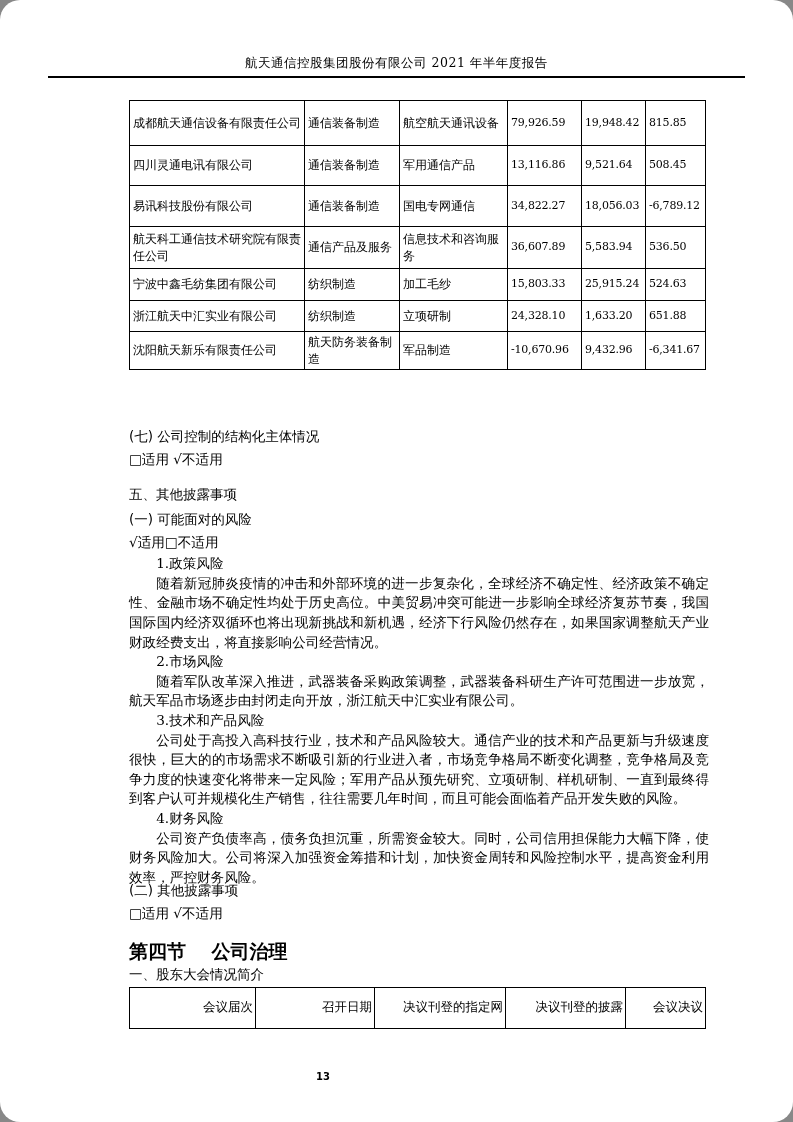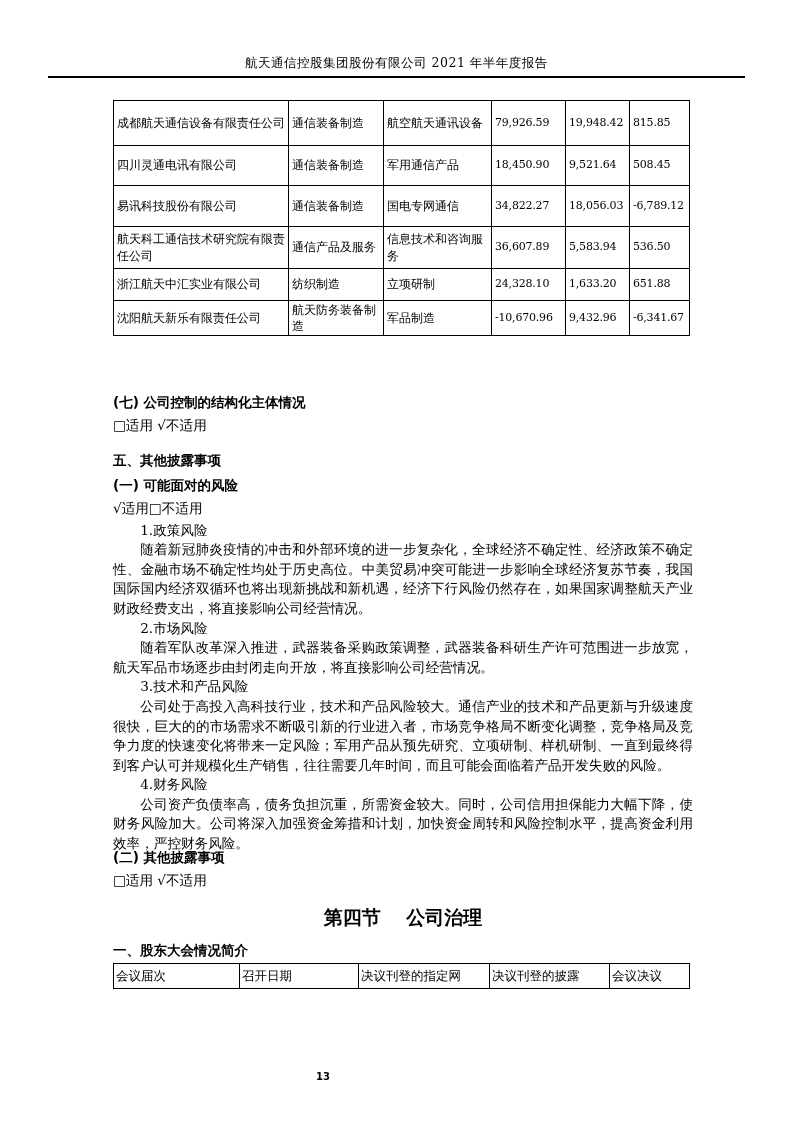--- a/index.html
+++ b/index.html
@@ -4,31 +4,32 @@
 <style>
   html,body { margin:0; padding:0; background:#888; }
   .page {
     position:relative;
     width:793px; height:1122px;
     margin:0 auto;
     background:#ffffff;
     color:#000;
     font-family:"DejaVu Serif","Liberation Serif",serif;
     overflow:hidden;
+    border-radius:20px;
   }
   .doc-header {
     position:absolute; top:55px; left:48px; width:697px;
     text-align:center; font-size:12.5px; line-height:15px;
     letter-spacing:0.5px;
   }
   .header-rule {
     position:absolute; top:76px; left:48px; width:697px;
     border-top:2px solid #000; height:0;
   }
-  .content { position:absolute; top:100px; left:113px; width:580px; }
+  .content { position:absolute; top:100px; left:129px; width:580px; }
 
   
   table.subs {
     border-collapse:collapse; table-layout:fixed; width:576px;
     font-size:12px; line-height:1.35;
   }
   table.subs td {
     border:1px solid #000; vertical-align:middle;
     padding:1px 3px; overflow:hidden;
   }
@@ -44,51 +45,51 @@
   table.subs tr:nth-child(2) { height:40px; }
   table.subs tr:nth-child(3) { height:41px; }
   table.subs tr:nth-child(4) { height:42px; }
   table.subs tr:nth-child(5) { height:32px; }
   table.subs tr:nth-child(6) { height:31px; }
   table.subs tr:nth-child(7) { height:38px;margin-left:23px; }
 
   
   .h-bold {
     font-family:"DejaVu Sans","Liberation Sans",sans-serif;
-    font-weight:bold; font-size:13.5px; line-height:18px;
+    font-weight:normal; font-size:13.5px; line-height:18px;
   }
   .h7    { margin-top:57px; }
   .h5    { margin-top:15px; }
   .h51   { margin-top:7px; }
   .h52   { margin-top:-6px; }
-  .hmeet { margin-top:11px; }
+  .hmeet { margin-top:1px; }
   .body-line { font-size:13.6px; line-height:19.6px; margin-top:5px; }
   .risks { margin-top:2px; }
   .risk-title {
     font-size:13.6px; line-height:19.6px; text-indent:2em; margin:0;
   }
   .risk-body {
     margin:0; font-size:13.6px; line-height:19.6px;
     text-align:justify; text-justify:inter-ideograph; text-indent:2em;
     word-break:break-all;
   }
   .chapter-title {
-    margin-top:14px; text-align:center;
+    margin-top:14px; text-align:left;
     font-family:"DejaVu Sans","Liberation Sans",sans-serif;
     font-weight:bold; font-size:19px; line-height:26px;
   }
 
   
   table.meet {
     border-collapse:collapse; table-layout:fixed; width:576px;
     margin-top:4px; font-size:12.5px;
   }
   table.meet th {
-    border:1px solid #000; font-weight:normal; text-align:left;
-    vertical-align:middle; height:24px; padding:0 2px; overflow:hidden;
+    border:1px solid #000; font-weight:normal; text-align:right;
+    vertical-align:middle; height:24px; padding:8px 2px; overflow:hidden;
   }
   table.meet col.m1 { width:126px; }
   table.meet col.m2 { width:119px; }
   table.meet col.m3 { width:131px; }
   table.meet col.m4 { width:120px; }
   table.meet col.m5 { width:80px;  }
 
   .page-number {
     position:absolute; top:1071px; left:0; width:646px;
     text-align:center; font-size:10px;
@@ -121,41 +122,49 @@
           <td>通信装备制造</td>
           <td>航空航天通讯设备</td>
           <td class="num">79,926.59</td>
           <td class="num">19,948.42</td>
           <td class="num">815.85</td>
         </tr>
         <tr>
           <td class="name">四川灵通电讯有限公司</td>
           <td>通信装备制造</td>
           <td>军用通信产品</td>
-          <td class="num">18,450.90</td>
+          <td class="num">13,116.86</td>
           <td class="num">9,521.64</td>
           <td class="num">508.45</td>
         </tr>
         <tr>
           <td class="name">易讯科技股份有限公司</td>
           <td>通信装备制造</td>
           <td>国电专网通信</td>
           <td class="num">34,822.27</td>
           <td class="num">18,056.03</td>
           <td class="num">-6,789.12</td>
         </tr>
         <tr>
           <td class="name">航天科工通信技术研究院有限责任公司</td>
           <td>通信产品及服务</td>
           <td>信息技术和咨询服务</td>
           <td class="num">36,607.89</td>
           <td class="num">5,583.94</td>
           <td class="num">536.50</td>
         </tr>
         <tr>
+          <td class="name">宁波中鑫毛纺集团有限公司</td>
+          <td>纺织制造</td>
+          <td>加工毛纱</td>
+          <td class="num">15,803.33</td>
+          <td class="num">25,915.24</td>
+          <td class="num">524.63</td>
+        </tr>
+        <tr>
           <td class="name">浙江航天中汇实业有限公司</td>
           <td>纺织制造</td>
           <td>立项研制</td>
           <td class="num">24,328.10</td>
           <td class="num">1,633.20</td>
           <td class="num">651.88</td>
         </tr>
         <tr>
           <td class="name">沈阳航天新乐有限责任公司</td>
           <td>航天防务装备制造</td>
@@ -174,21 +183,21 @@
     <div class="h-bold h51">(一) 可能面对的风险</div>
     <div class="body-line">√适用□不适用</div>
 
     <div class="risks">
       <div>
         <div class="risk-title">1.政策风险</div>
         <p class="risk-body">随着新冠肺炎疫情的冲击和外部环境的进一步复杂化，全球经济不确定性、经济政策不确定性、金融市场不确定性均处于历史高位。中美贸易冲突可能进一步影响全球经济复苏节奏，我国国际国内经济双循环也将出现新挑战和新机遇，经济下行风险仍然存在，如果国家调整航天产业财政经费支出，将直接影响公司经营情况。</p>
       </div>
       <div>
         <div class="risk-title">2.市场风险</div>
-        <p class="risk-body">随着军队改革深入推进，武器装备采购政策调整，武器装备科研生产许可范围进一步放宽，航天军品市场逐步由封闭走向开放，将直接影响公司经营情况。</p>
+        <p class="risk-body">随着军队改革深入推进，武器装备采购政策调整，武器装备科研生产许可范围进一步放宽，航天军品市场逐步由封闭走向开放，浙江航天中汇实业有限公司。</p>
       </div>
       <div>
         <div class="risk-title">3.技术和产品风险</div>
         <p class="risk-body">公司处于高投入高科技行业，技术和产品风险较大。通信产业的技术和产品更新与升级速度很快，巨大的的市场需求不断吸引新的行业进入者，市场竞争格局不断变化调整，竞争格局及竞争力度的快速变化将带来一定风险；军用产品从预先研究、立项研制、样机研制、一直到最终得到客户认可并规模化生产销售，往往需要几年时间，而且可能会面临着产品开发失败的风险。</p>
       </div>
       <div>
         <div class="risk-title">4.财务风险</div>
         <p class="risk-body">公司资产负债率高，债务负担沉重，所需资金较大。同时，公司信用担保能力大幅下降，使财务风险加大。公司将深入加强资金筹措和计划，加快资金周转和风险控制水平，提高资金利用效率，严控财务风险。</p>
       </div>
     </div>

